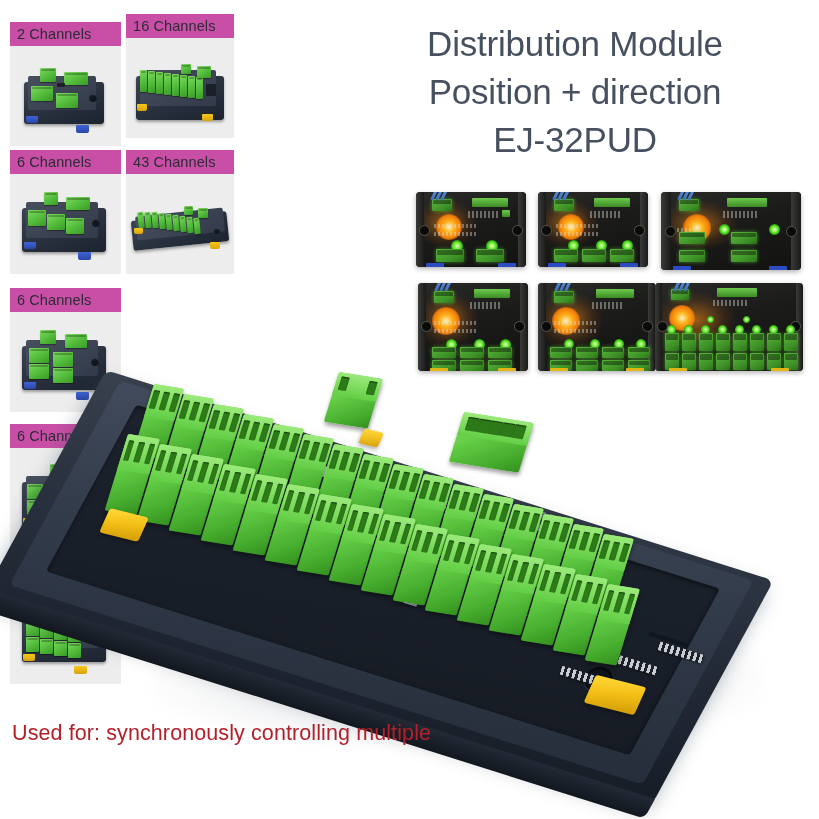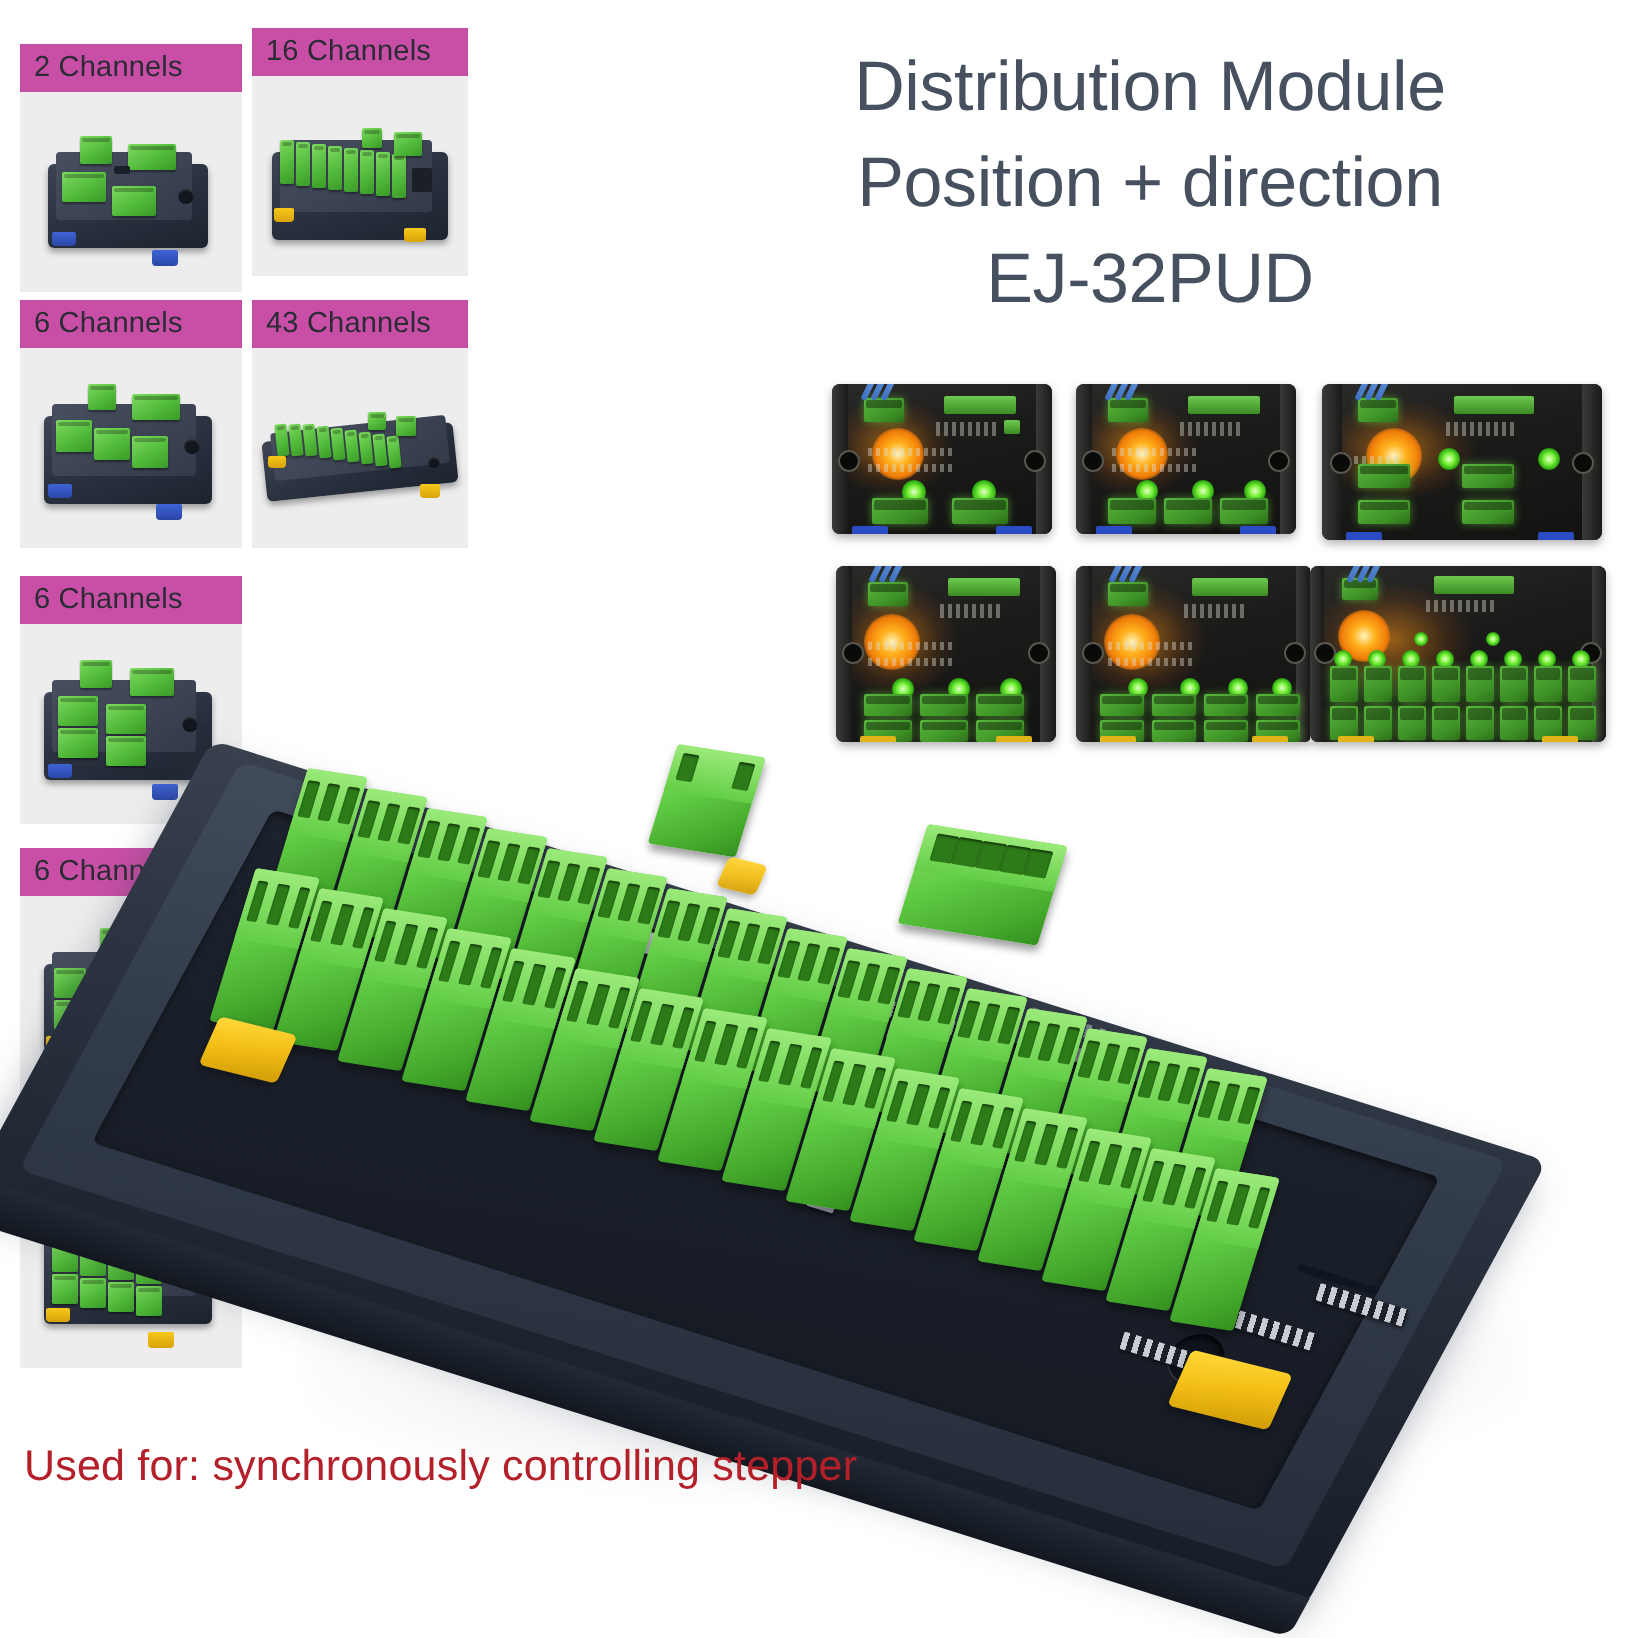--- a/index.html
+++ b/index.html
@@ -1107,16 +1107,16 @@
           </div>
         </div>
 
       <div class="hclip" style="left:12px;top:152px;width:40px;height:26px;transform:rotate(14deg) skewX(-10deg);"></div>
       <div class="hclip" style="left:497px;top:320px;width:52px;height:30px;transform:rotate(14deg) skewX(-10deg);"></div>
       <div class="hclip" style="left:269px;top:70px;width:20px;height:16px;transform:rotate(14deg) skewX(-10deg);opacity:.95;"></div>
     </div>
   </div>
 
   <div id="caption">
-    <span>Used for: synchronously controlling stepper</span>
+    <span>Used for: synchronously controlling multiple</span>
   </div>
 
 </div>
 
 </body></html>

